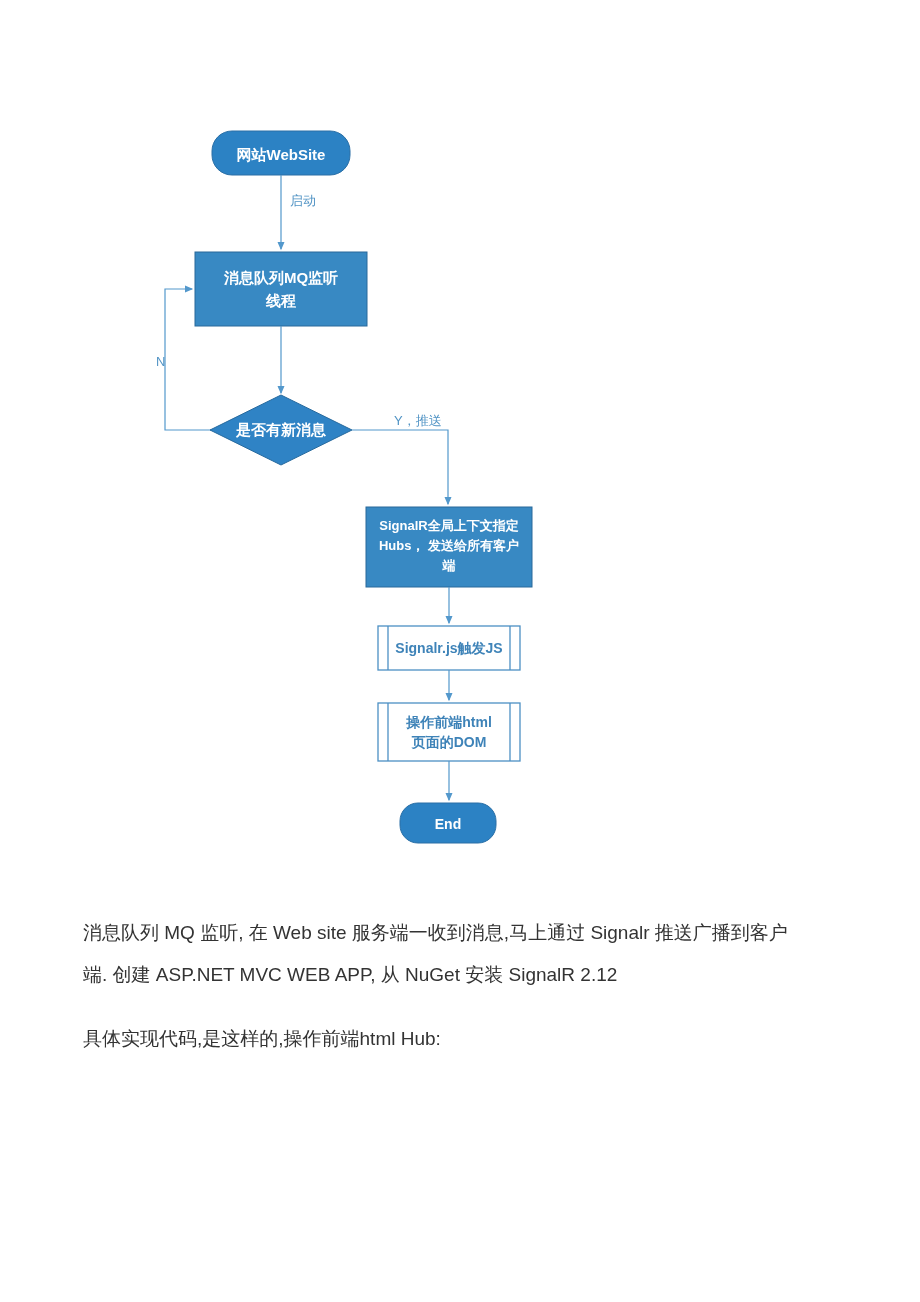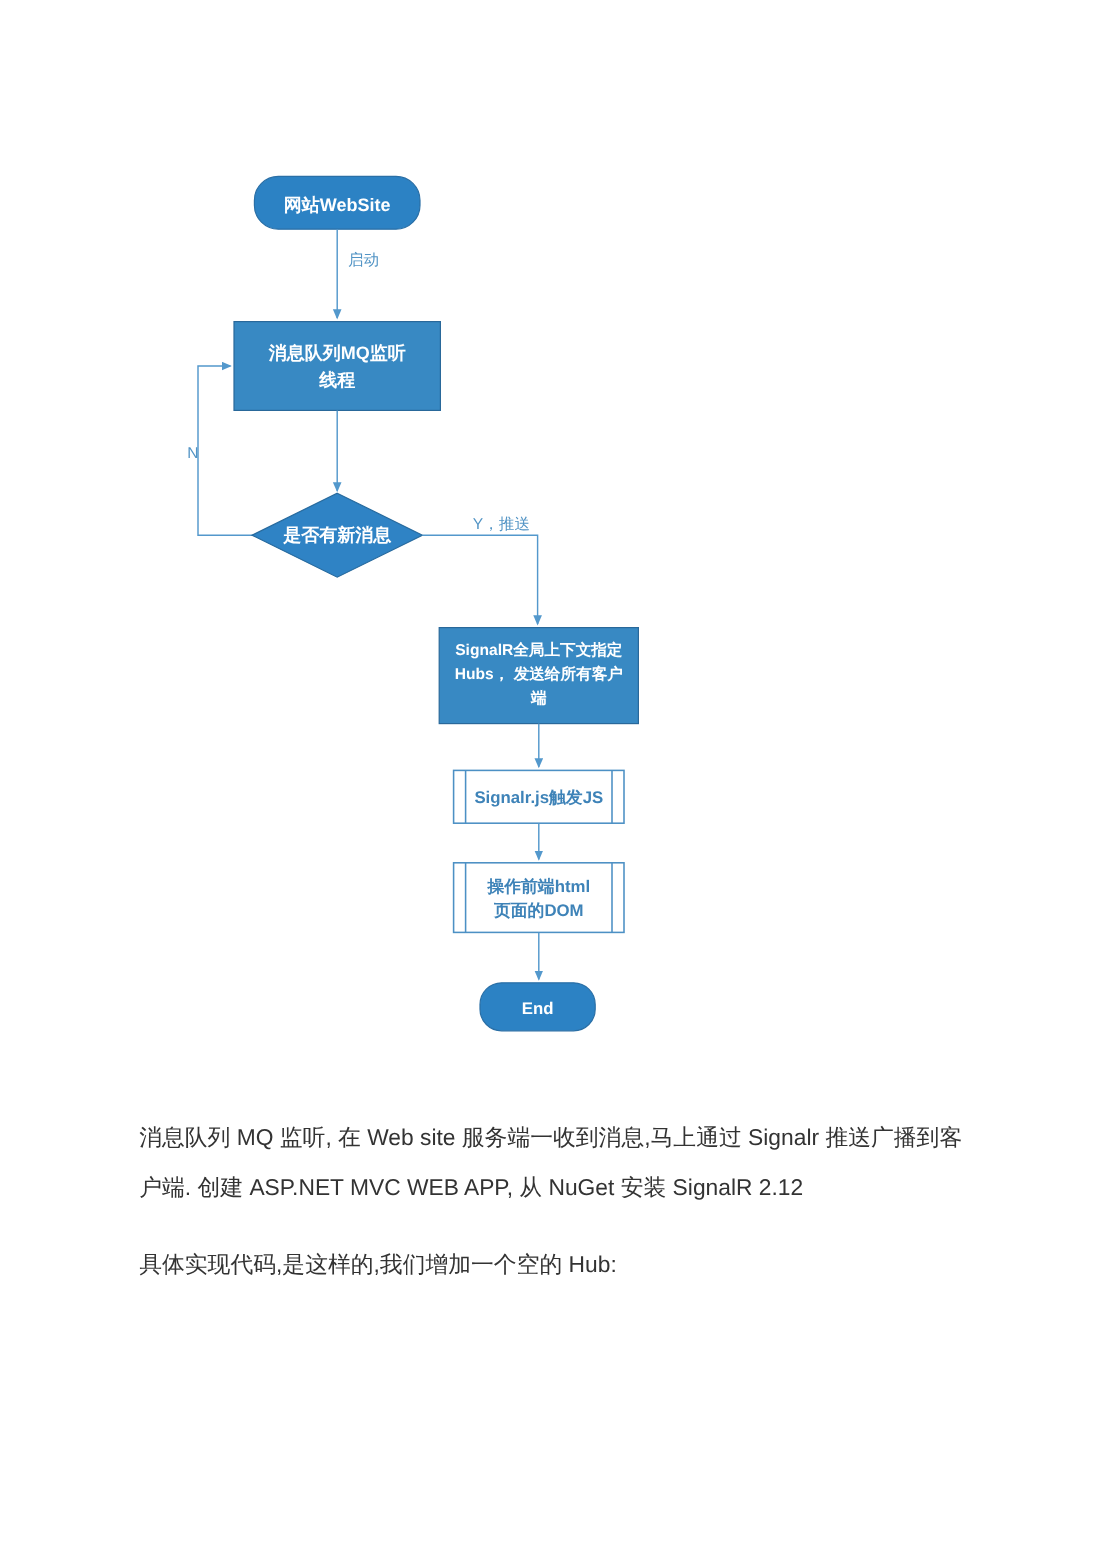--- a/index.html
+++ b/index.html
@@ -13,21 +13,20 @@
     width: 920px;
     min-height: 1302px;
     position: relative;
     box-sizing: border-box;
     padding: 0;
   }
   .svg-wrap {
     position: relative;
     width: 784px;
     height: 880px;
-    margin-top: 16px;
   }
   svg { display: block; }
 
   .terminator {
     fill: #2c82c4;
     stroke: #2a6fa6;
     stroke-width: 1;
   }
   .terminator-text {
     fill: #fff;
@@ -84,21 +83,21 @@
     font-size: 14px;
     font-family: inherit;
     font-weight: 600;
   }
 
   .body-text {
     color: #333;
     font-size: 19px;
     line-height: 2.2;
     margin: 0 0 22px 0;
-    padding: 0 115px 0 116px;
+    padding: 0 115px 0 83px;
   }
 </style>
 </head>
 <body>
 
 <div class="page">
 
   <div class="svg-wrap">
     <svg viewBox="0 0 920 880" width="920" height="880">
 
@@ -167,15 +166,15 @@
         <rect x="400" y="803" rx="18" ry="18" width="96" height="40" class="terminator"></rect>
         <text x="448" y="829" text-anchor="middle" class="terminator-text" style="font-size:14px">End</text>
       </g>
 
     </svg>
   </div>
 
   <p class="body-text" style="margin-top:32px">消息队列 MQ 监听,  在 Web site  服务端一收到消息,马上通过 Signalr  推送广播到客户端.   创建 ASP.NET MVC WEB APP,   从 NuGet  安装 SignalR 2.12</p>
 
 
-  <p class="body-text">具体实现代码,是这样的,我们增加一个空的 Hub:</p>
+  <p class="body-text">具体实现代码,是这样的,操作前端html Hub:</p>
 
 </div>
 
 </body></html>

